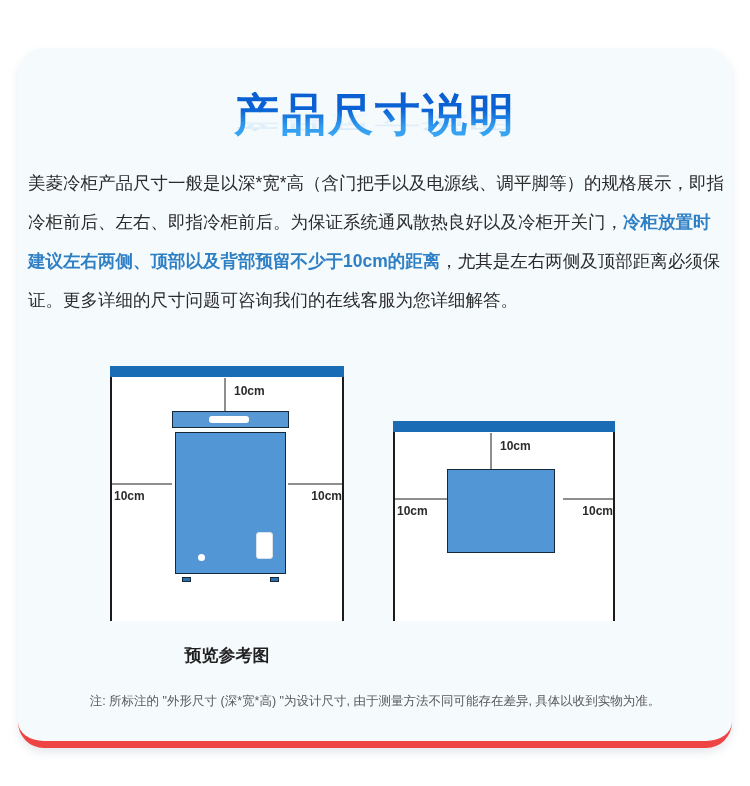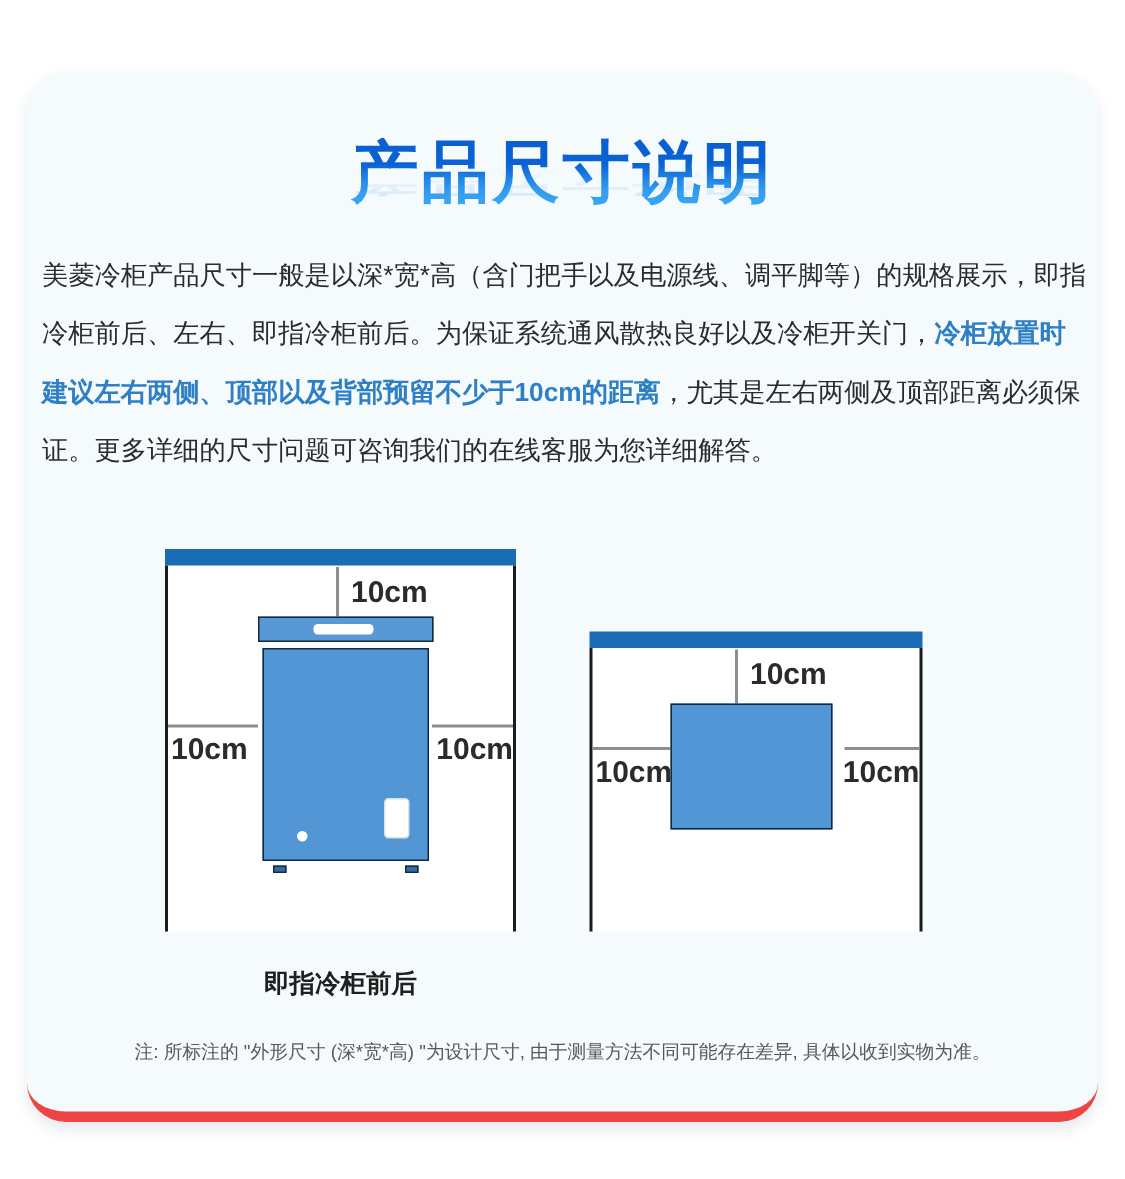--- a/index.html
+++ b/index.html
@@ -127,21 +127,21 @@
     height: 2px;
     background: #8e8e8e;
   }
   .dim-line-v {
     position: absolute;
     width: 2px;
     background: #8e8e8e;
   }
   .dim-label {
     position: absolute;
-    font-size: 20px;
+    font-size: 12px;
     font-weight: bold;
     color: #2b2b2b;
     white-space: nowrap;
     line-height: 1;
   }
 
   
   .freezer {
     position: absolute;
     left: 62px;
@@ -294,19 +294,19 @@
           <div class="dim-line-h" style="left:2px; top:77px; width:52px;"></div>
           <div class="dim-label" style="left:4px; top:84px;">10cm</div>
 
           <div class="dim-line-h" style="right:2px; top:77px; width:50px;"></div>
           <div class="dim-label" style="right:2px; top:84px;">10cm</div>
 
           <div class="freezer-top"></div>
         </div>
       </div>
 
-      <div class="caption" id="caption-front">即指冷柜前后</div>
+      <div class="caption" id="caption-front">预览参考图</div>
     </div>
 
     <div class="footnote">注: 所标注的 "外形尺寸 (深*宽*高) "为设计尺寸, 由于测量方法不同可能存在差异, 具体以收到实物为准。</div>
 
   </div>
 </div>
 
 </body></html>

